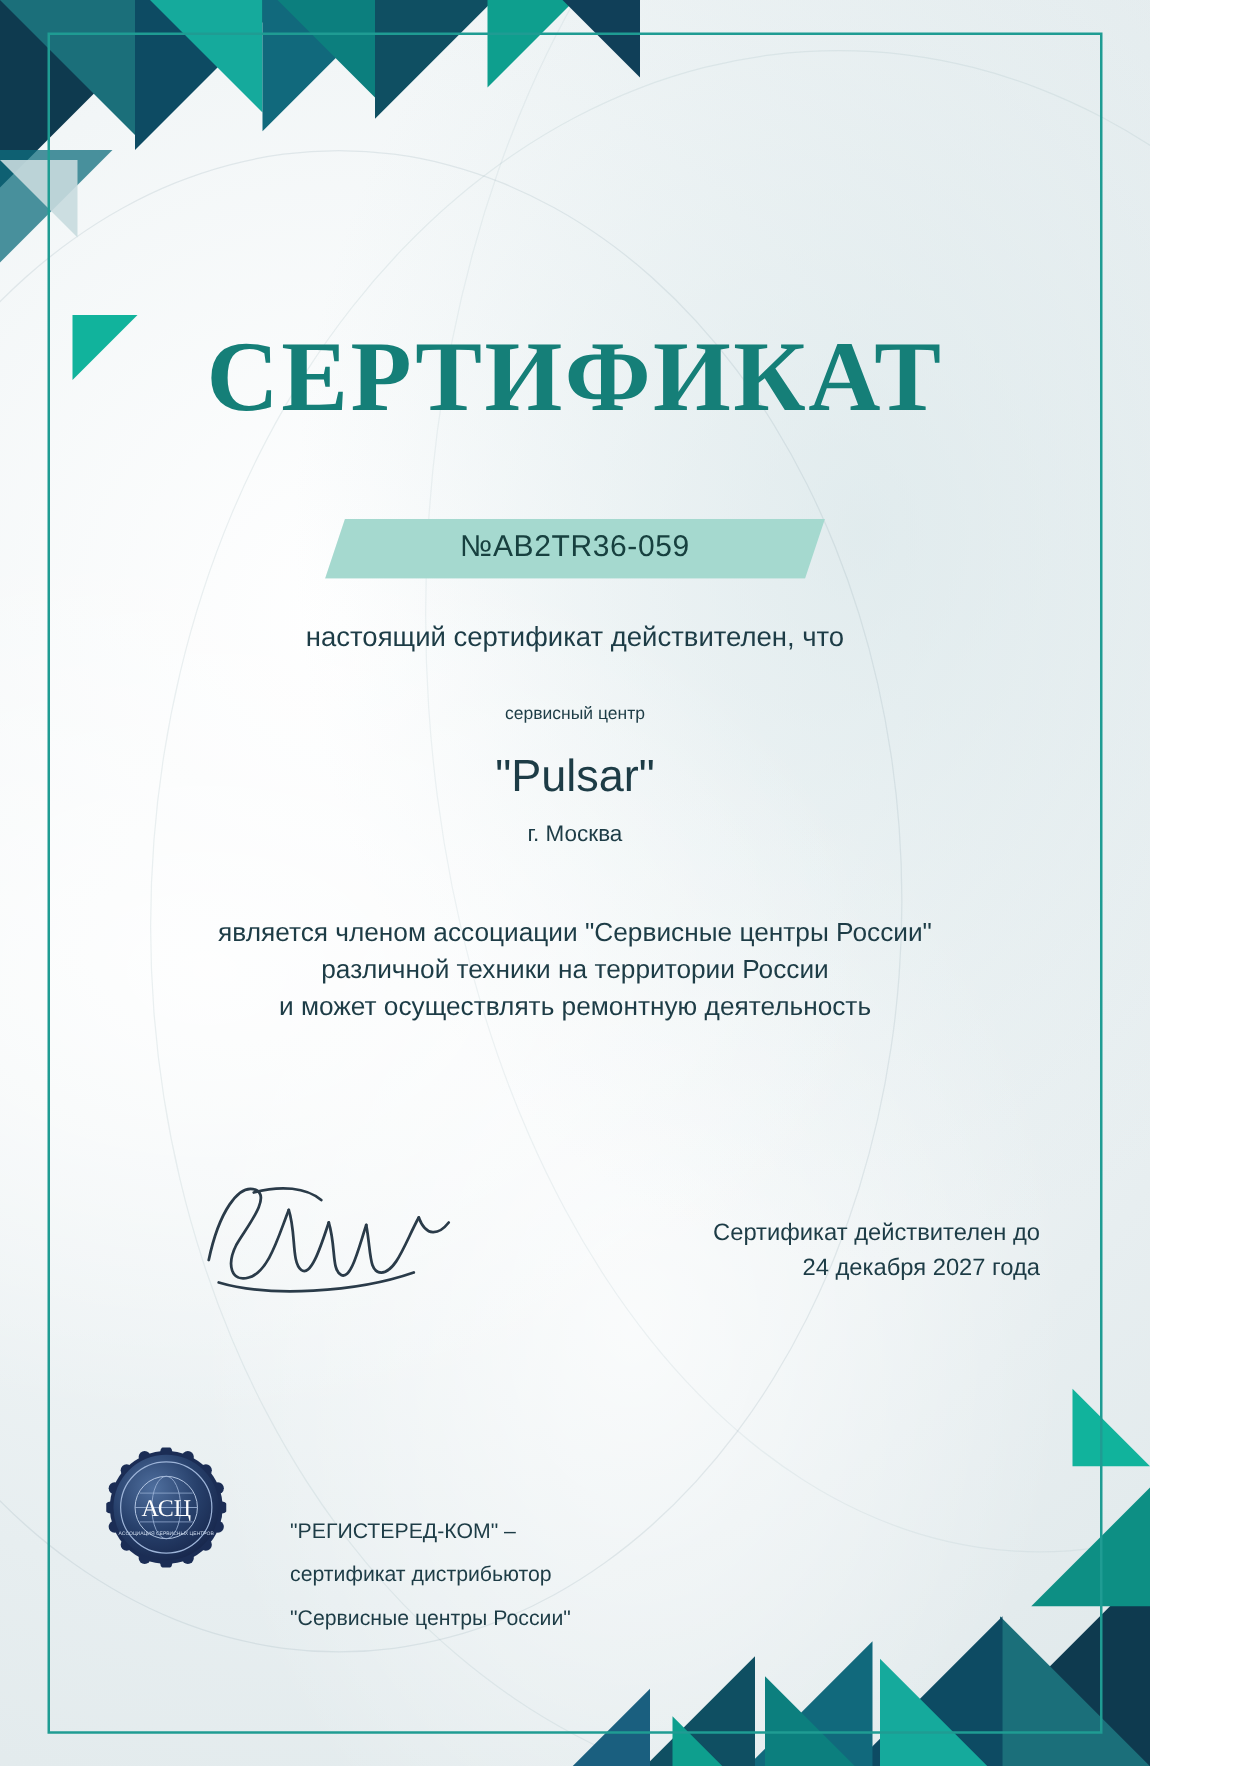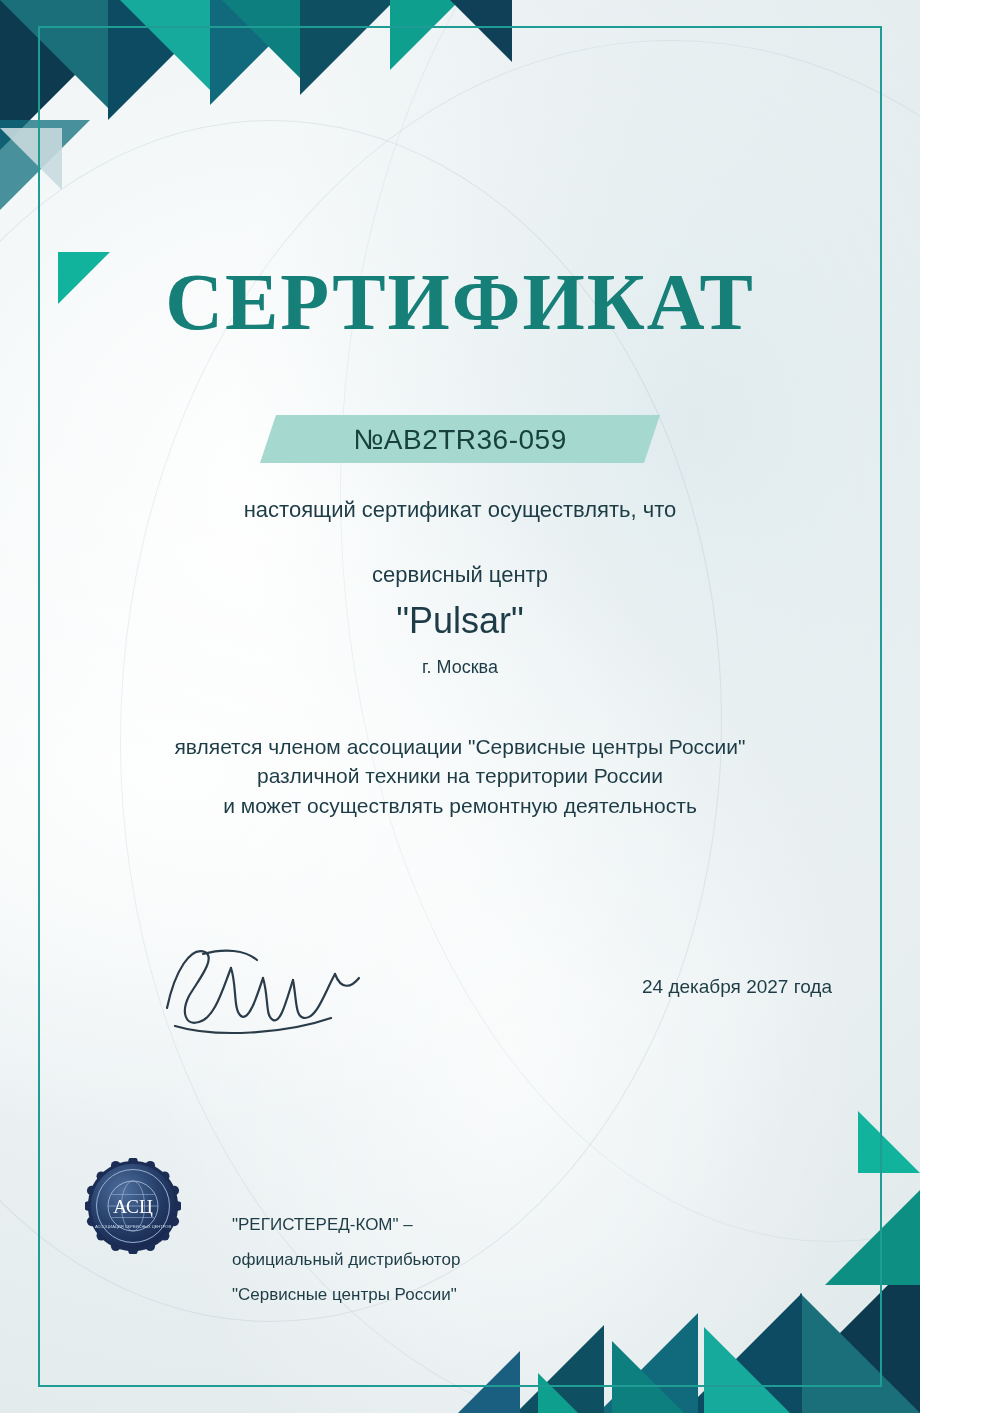--- a/index.html
+++ b/index.html
@@ -86,38 +86,38 @@
     width: 400px;
     height: 48px;
     background: #a5d9cf;
     clip-path: polygon(4% 0, 100% 0, 96% 100%, 0 100%);
   }
   .number-text {
     position: absolute;
     top: 424px;
     left: 0;
     right: 0;
-    font-size: 28px;
+    font-size: 24px;
     color: #17403f;
     letter-spacing: 0.5px;
   }
   .line-confirm {
     position: absolute;
     top: 497px;
     left: 0;
     right: 0;
     font-size: 22px;
     color: #1d3c46;
   }
   .line-sc {
     position: absolute;
     top: 562px;
     left: 0;
     right: 0;
-    font-size: 22px;
+    font-size: 14px;
     color: #1d3c46;
   }
   .line-name {
     position: absolute;
     top: 600px;
     left: 0;
     right: 0;
     font-size: 36px;
     color: #1d3c46;
   }
@@ -214,33 +214,34 @@
 
   <div class="frame"></div>
 
   <div class="content">
 
     <div class="title">СЕРТИФИКАТ</div>
 
     <div class="number-band"></div>
     <div class="number-text">№AB2TR36-059</div>
 
-    <div class="line-confirm">настоящий сертификат осуществлять, что</div>
+    <div class="line-confirm">настоящий сертификат действителен, что</div>
 
     <div class="line-sc">сервисный центр</div>
     <div class="line-name">"Pulsar"</div>
     <div class="line-city">г. Москва</div>
 
     <div class="para">
       <div>является членом ассоциации "Сервисные центры России"</div>
       <div>различной техники на территории России</div>
       <div>и может осуществлять ремонтную деятельность</div>
     </div>
 
     <div class="valid">
+      <div>Сертификат действителен до</div>
       <div>24 декабря 2027 года</div>
     </div>
 
   </div>
 
   <div class="signature">
     <svg viewBox="0 0 250 120" width="250" height="120" xmlns="http://www.w3.org/2000/svg">
       <g fill="none" stroke="#2a3b49" stroke-width="2.2" stroke-linecap="round" stroke-linejoin="round">
         <path d="M22 78 C 30 40, 46 16, 60 22 C 72 28, 52 52, 44 66 C 36 82, 40 96, 54 92 C 70 88, 78 58, 86 38"></path>
         <path d="M86 38 C 92 56, 88 80, 96 86 C 104 92, 112 66, 118 48"></path>
@@ -290,17 +291,17 @@
         <line x1="28" y1="38" x2="72" y2="38" stroke="#9db4d8" stroke-width="0.6"></line>
         <line x1="28" y1="62" x2="72" y2="62" stroke="#9db4d8" stroke-width="0.6"></line>
         <text x="50" y="57" text-anchor="middle" font-family="Liberation Serif, serif" font-size="20" fill="#ffffff">АСЦ</text>
         <text x="50" y="73" text-anchor="middle" font-family="Liberation Sans, sans-serif" font-size="4.2" fill="#cfdcee">АССОЦИАЦИЯ СЕРВИСНЫХ ЦЕНТРОВ</text>
       </g>
     </svg>
   </div>
 
   <div class="footer">
     <div>"РЕГИСТЕРЕД-КОМ" –</div>
-    <div>официальный дистрибьютор</div>
+    <div>сертификат дистрибьютор</div>
     <div>"Сервисные центры России"</div>
   </div>
 
 </div>
 
 </body></html>

